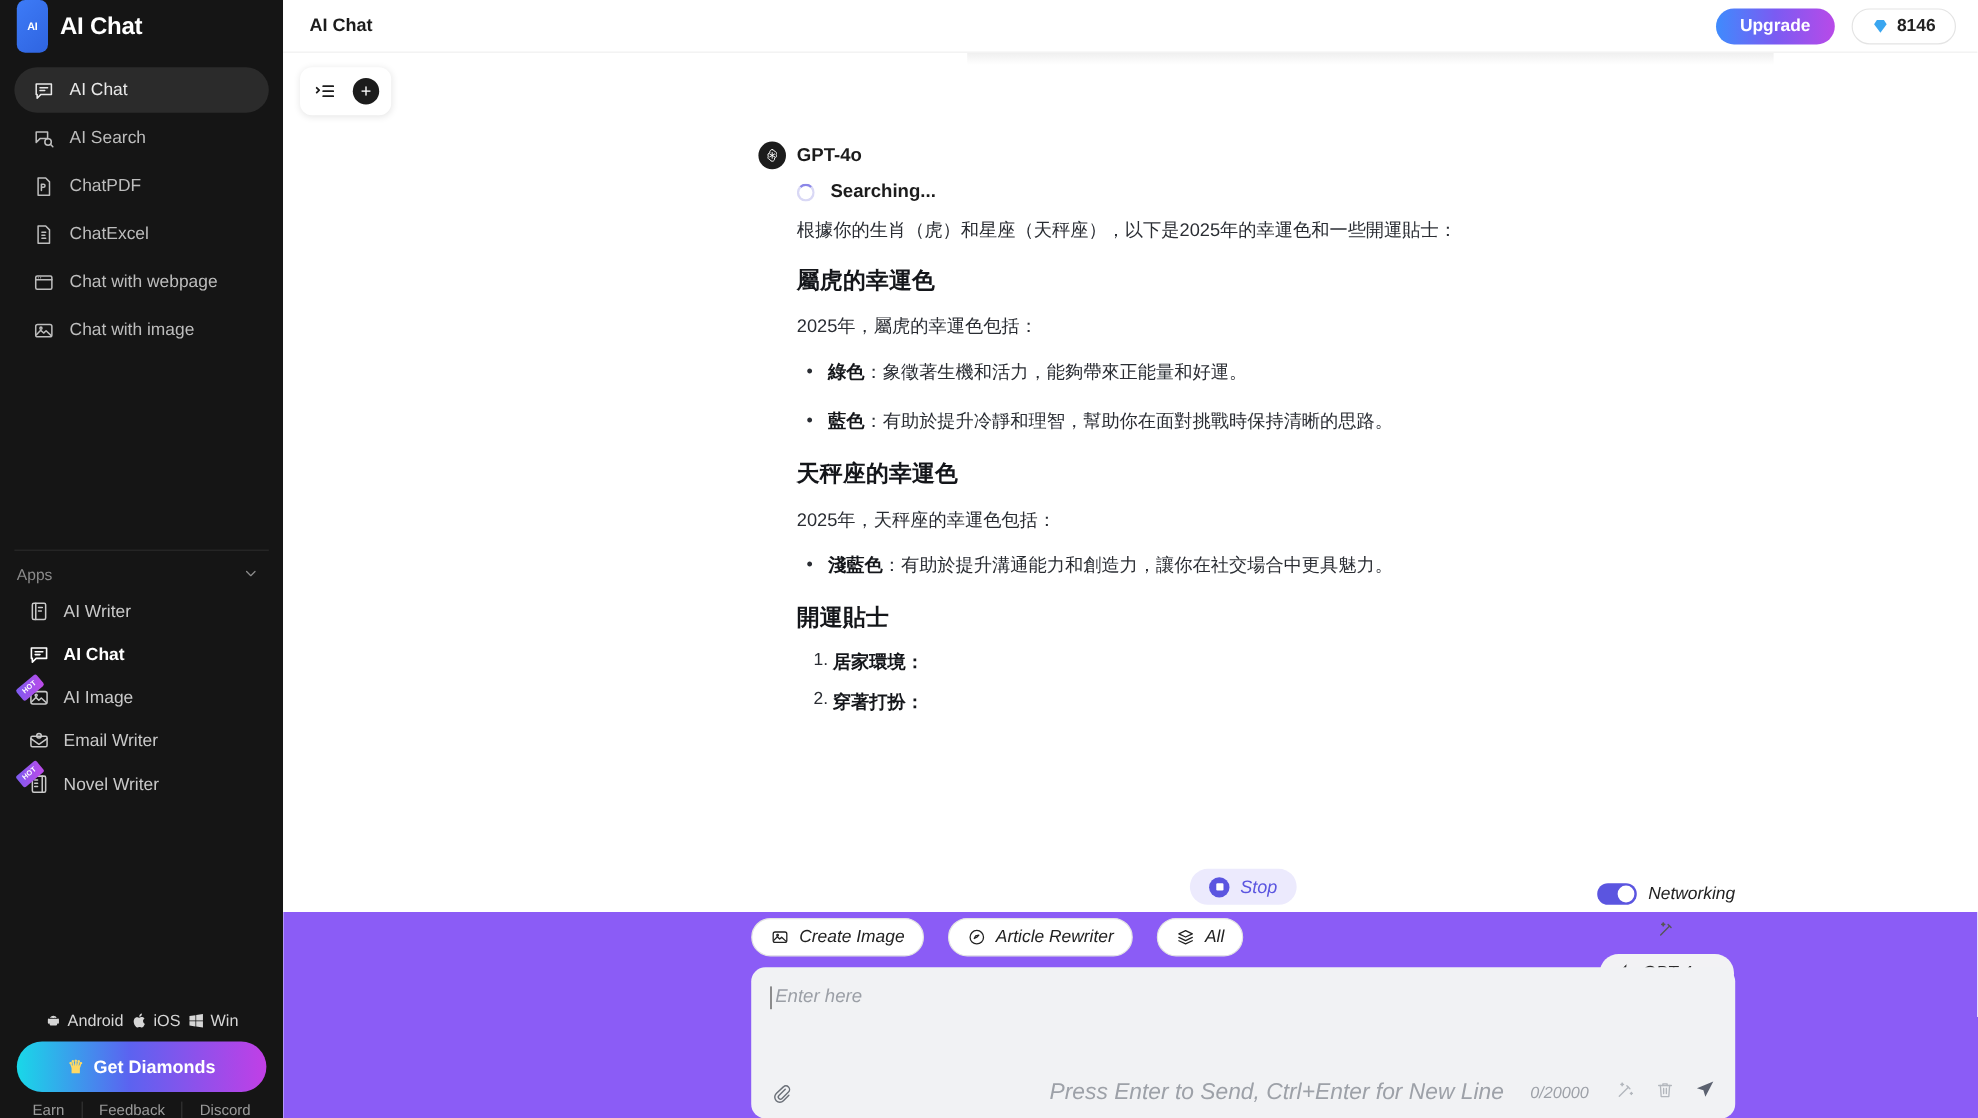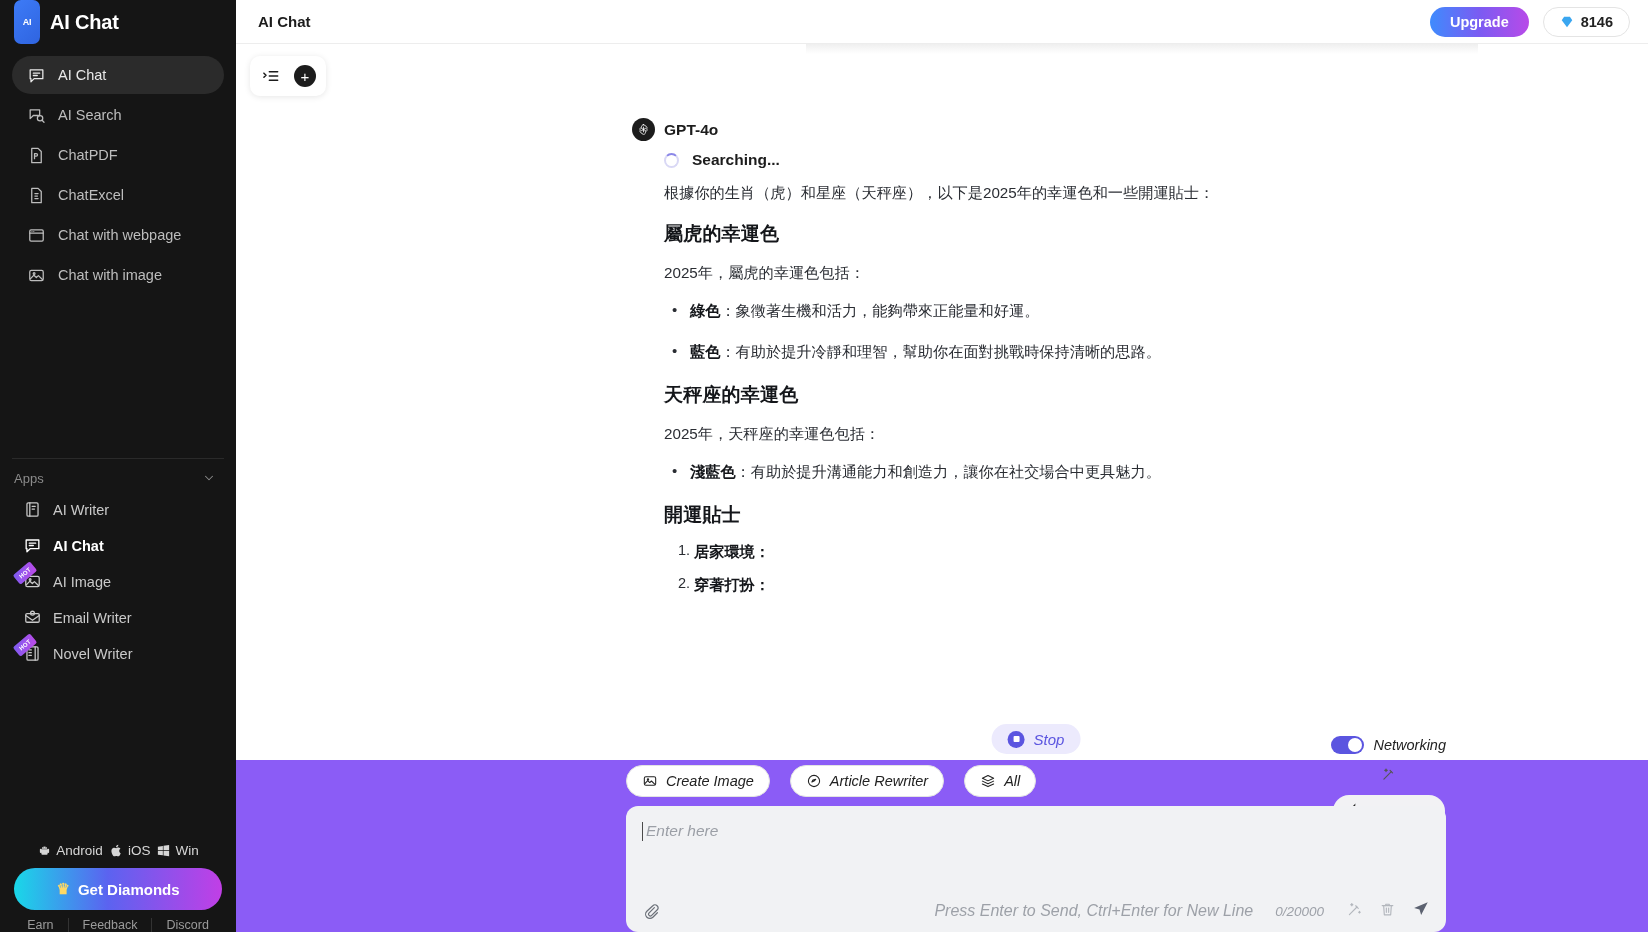--- a/index.html
+++ b/index.html
@@ -248,21 +248,21 @@
   }
   .placeholder { color:#9b9fa6; font-size:15.5px; position:relative; padding-left: 2px;}
   .caret-bar {
     position:absolute; left:16px; top: 16px; width:1px; height: 19px; background:#4a4a4a;
   }
   .input-footer {
     position:absolute; left: 0; right: 0; bottom: 10px;
     display:flex; align-items:center; padding: 0 16px;
   }
   .clip { width:18px; height:18px; cursor:pointer;}
-  .hint { margin-left: auto; color:#9da1a8; font-size:16px; }
+  .hint { margin-left: auto; color:#9da1a8; font-size:19px; }
   .counter { color:#9da1a8; font-size:13.5px; margin-left: 22px;}
   .foot-icons { display:flex; align-items:center; gap: 16px; margin-left: 22px;}
   .foot-icons svg { width:17px; height:17px; cursor:pointer;}
   .send-ico { width:18px !important; height:18px !important; }
 
   svg { stroke-linecap: round; stroke-linejoin: round; }
 </style>
 </head>
 <body>
 

